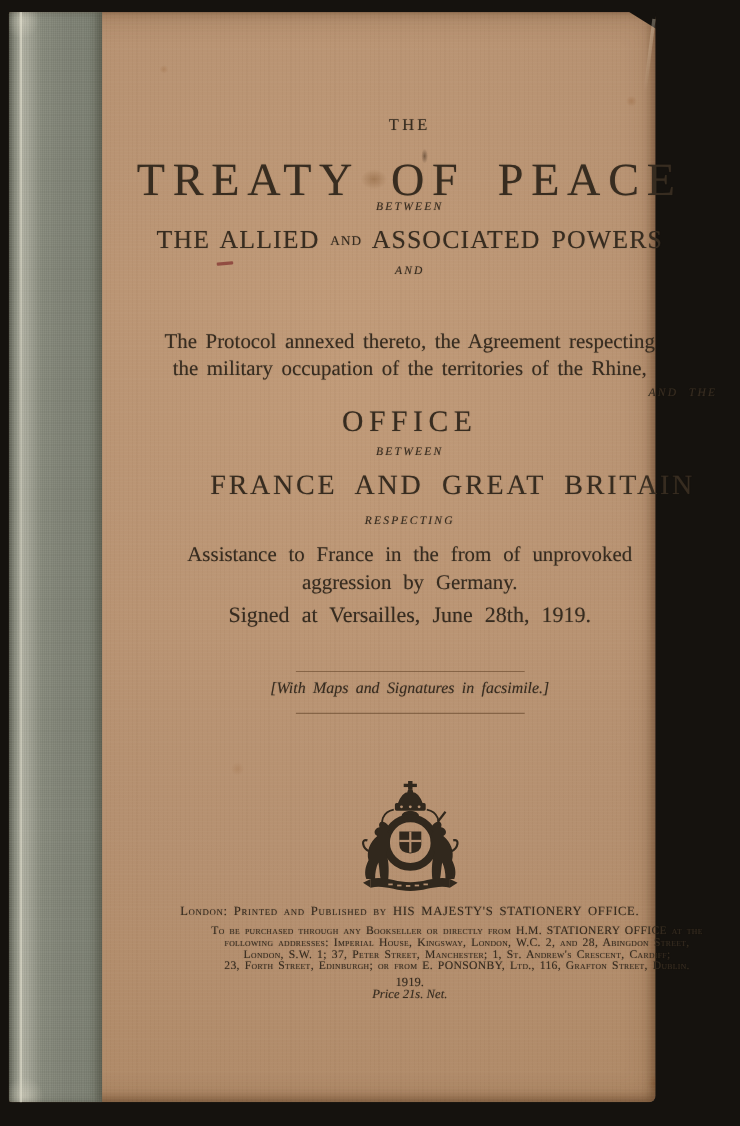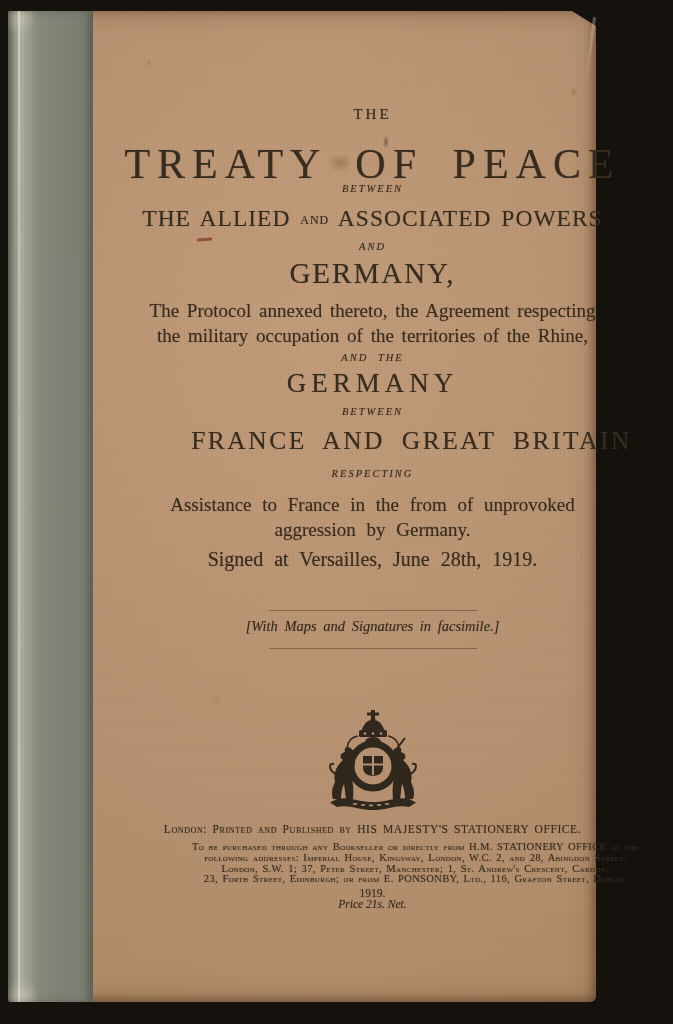--- a/index.html
+++ b/index.html
@@ -72,21 +72,21 @@
   .ct{position:absolute;left:0;width:100%;text-align:center;line-height:1;}
   .pretitle   {top:96px;  font-size:15px; letter-spacing:3px;}
   .main-title {top:132px; font-size:42px; letter-spacing:7px; word-spacing:12px;}
   .tiny       {font-size:10.5px; letter-spacing:2px; word-spacing:5px;font-style:italic;}
   .between1   {top:173px;}
   .parties    {top:196px; font-size:23.5px; letter-spacing:1px; word-spacing:3px;}
   .parties .small-and{font-size:12px; letter-spacing:1px; vertical-align:2px;}
   .and1       {top:231px;}
   .germany    {top:248px; font-size:29px; letter-spacing:2px;}
   .protocol   {top:288px; font-size:19px; line-height:24.5px; word-spacing:3px;}
-  .and-the    {top:342px;}
+  .and-the    {top:342px;text-align:right;}
   .treaty2    {top:359px; font-size:27px; letter-spacing:5px;}
   .between2   {top:396px;}
   .france     {top:417px; font-size:25.5px; letter-spacing:2.5px; word-spacing:8px;padding-left:39px;}
   .respecting {top:458px;}
   .assistance {top:481px; font-size:19px; line-height:25px; word-spacing:6px;}
   .signed     {top:538px; font-size:20px; word-spacing:6px;}
   .rule{position:absolute;left:50%;transform:translateX(-50%);width:208px;height:0;
         border-top:1px solid rgba(92,62,34,.55);}
   .rule1{top:599px;} .rule2{top:637px;}
   .facsimile  {top:608px; font-size:14.5px; font-style:italic; word-spacing:3px;}
@@ -118,29 +118,28 @@
     <div class="ct tiny between1">BETWEEN</div>
 
     <div class="ct parties">
       <span>THE ALLIED</span>
       <span class="small-and">AND</span>
       <span>ASSOCIATED POWERS</span>
     </div>
     <div class="red-mark"></div>
 
     <div class="ct tiny and1">AND</div>
-    <div class="ct germany">GERMANY,</div>
 
     <div class="ct protocol">
       <div>The Protocol annexed thereto, the Agreement respecting</div>
       <div>the military occupation of the territories of the Rhine,</div>
     </div>
 
     <div class="ct tiny and-the">AND THE</div>
-    <div class="ct treaty2">GERMANY</div>
+    <div class="ct treaty2">OFFICE</div>
     <div class="ct tiny between2">BETWEEN</div>
     <div class="ct france">FRANCE AND GREAT BRITAIN</div>
     <div class="ct tiny respecting">RESPECTING</div>
 
     <div class="ct assistance">
       <div>Assistance to France in the from of unprovoked</div>
       <div>aggression by Germany.</div>
     </div>
 
     <div class="ct signed">Signed at Versailles, June 28th, 1919.</div>

